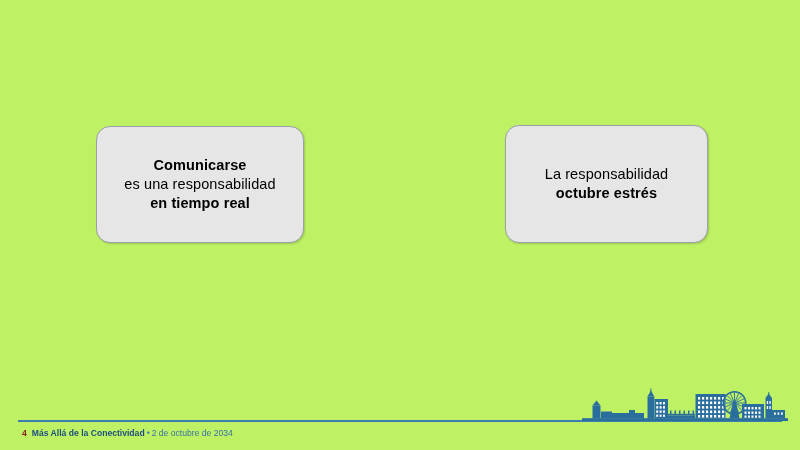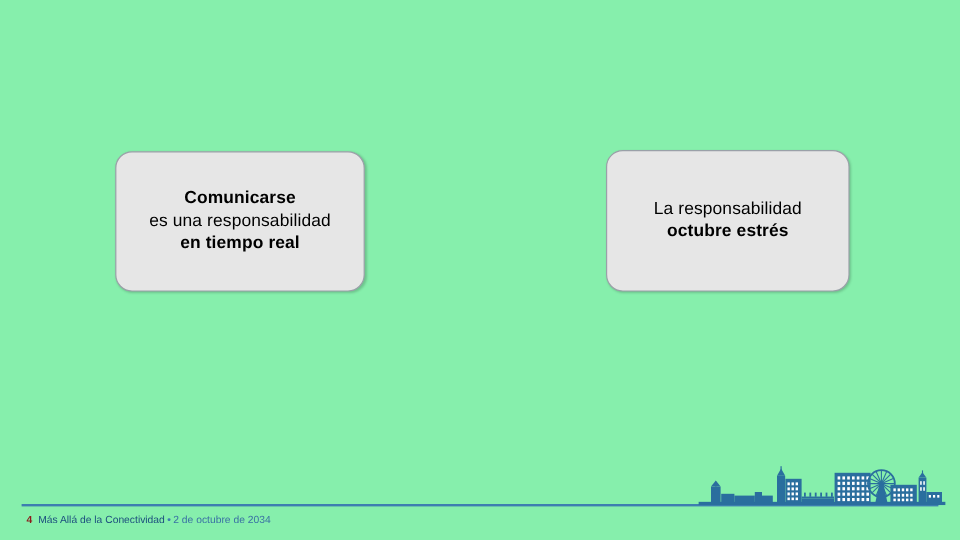--- a/index.html
+++ b/index.html
@@ -12,21 +12,21 @@
     height: 450px;
     position: relative;
     overflow: hidden;
     font-family: "Liberation Sans", sans-serif;
     -webkit-font-smoothing: antialiased;
   }
 
   .slide {
     position: absolute;
     inset: 0;
-    background: #86efac;
+    background: #bef264;
   }
 
   
   .concept-box {
     position: absolute;
     box-sizing: border-box;
     background: #e6e6e6;
     border: 1px solid #9aa0a8;
     border-radius: 14px;
     display: flex;
@@ -76,21 +76,21 @@
     white-space: nowrap;
     line-height: 1;
   }
   .footer-num {
     color: #8c1a1a;
     font-weight: bold;
     margin-right: 5px;
   }
   .footer-title {
     color: #1c4e7e;
-    font-weight: normal;
+    font-weight: bold;
   }
   .footer-sep {
     color: #3d7eb0;
     font-weight: bold;
     margin: 0 2px;
   }
   .footer-date {
     color: #3a72a4;
     font-weight: normal;
   }

